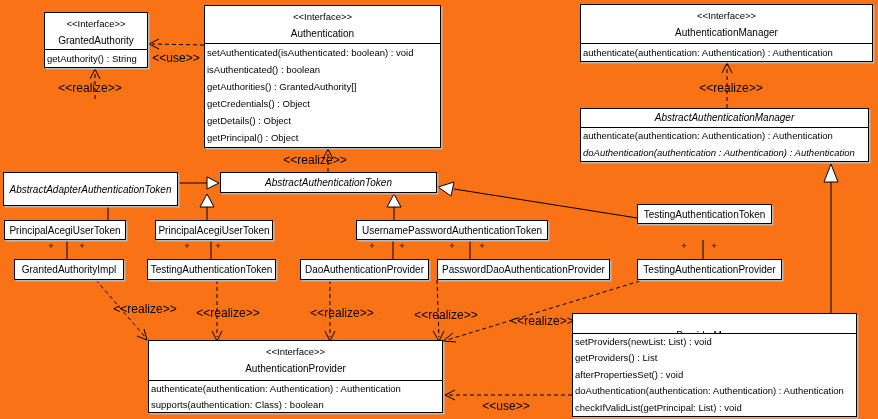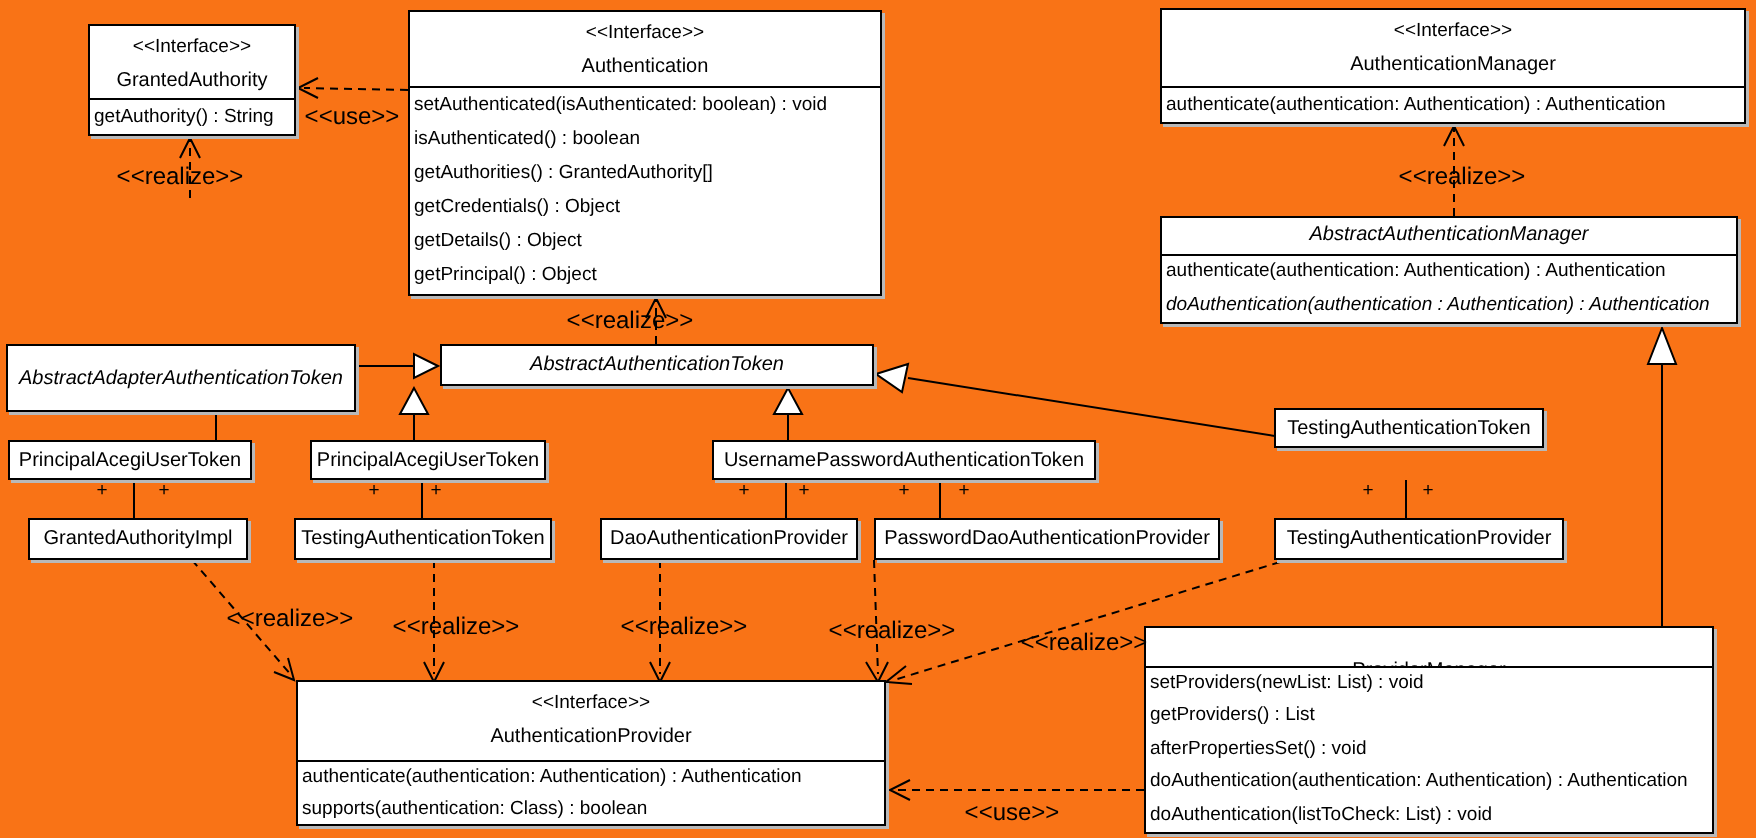--- a/index.html
+++ b/index.html
@@ -224,21 +224,21 @@
 
   <div class="box" id="pm" style="left:572px;top:313px;width:285px;height:104px">
     <div class="hdr">
       <div class="cname">ProviderManager</div>
     </div>
     <div class="methods">
       <div class="m">setProviders(newList: List) : void</div>
       <div class="m">getProviders() : List</div>
       <div class="m">afterPropertiesSet() : void</div>
       <div class="m">doAuthentication(authentication: Authentication) : Authentication</div>
-      <div class="m">doAuthentication(listToCheck: List) : void</div>
+      <div class="m">checkIfValidList(getPrincipal: List) : void</div>
     </div>
   </div>
 
   <span class="elabel" style="left:176px;top:51px">&lt;&lt;use&gt;&gt;</span>
   <span class="elabel" style="left:90px;top:81px">&lt;&lt;realize&gt;&gt;</span>
   <span class="elabel" style="left:315px;top:153px">&lt;&lt;realize&gt;&gt;</span>
   <span class="elabel" style="left:731px;top:81px">&lt;&lt;realize&gt;&gt;</span>
   <span class="elabel" style="left:145px;top:302px">&lt;&lt;realize&gt;&gt;</span>
   <span class="elabel" style="left:228px;top:306px">&lt;&lt;realize&gt;&gt;</span>
   <span class="elabel" style="left:342px;top:306px">&lt;&lt;realize&gt;&gt;</span>

